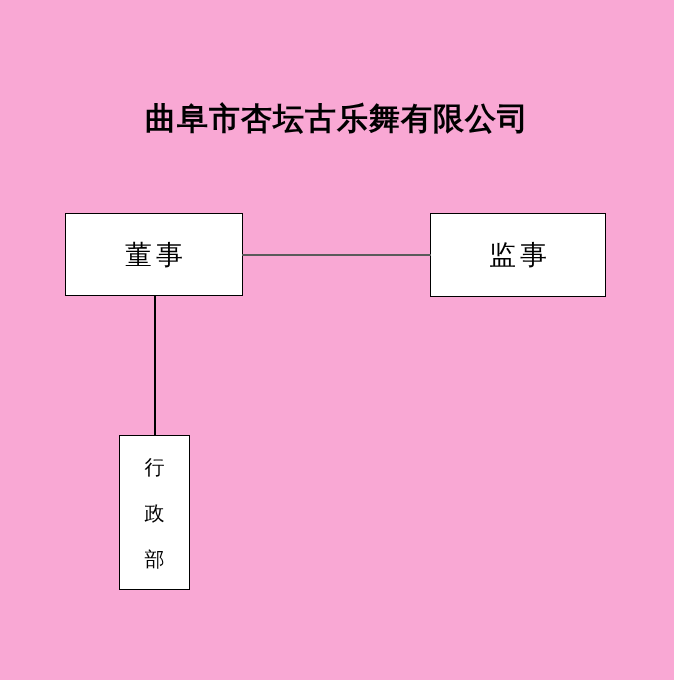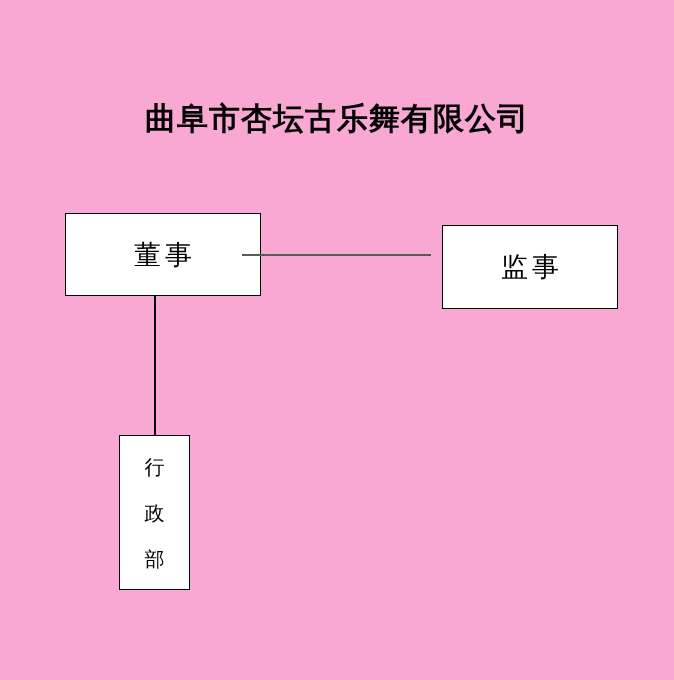--- a/index.html
+++ b/index.html
@@ -50,30 +50,29 @@
   .node-box.horizontal-label {
     font-size: 27px;
     line-height: 32px;
     letter-spacing: 4px;
     text-indent: 4px;
   }
 
   #node-director {
     left: 65px;
     top: 213px;
-    width: 196px;
+    width: 178px;
     height: 83px;
   }
 
   #node-supervisor {
-    left: 442px;
+    left: 430px;
     top: 213px;
     width: 176px;
     height: 84px;
-    margin-top: 12px;
   }
 
   #node-admin {
     left: 119px;
     top: 435px;
     width: 71px;
     height: 155px;
   }
 
   .vertical-label {

